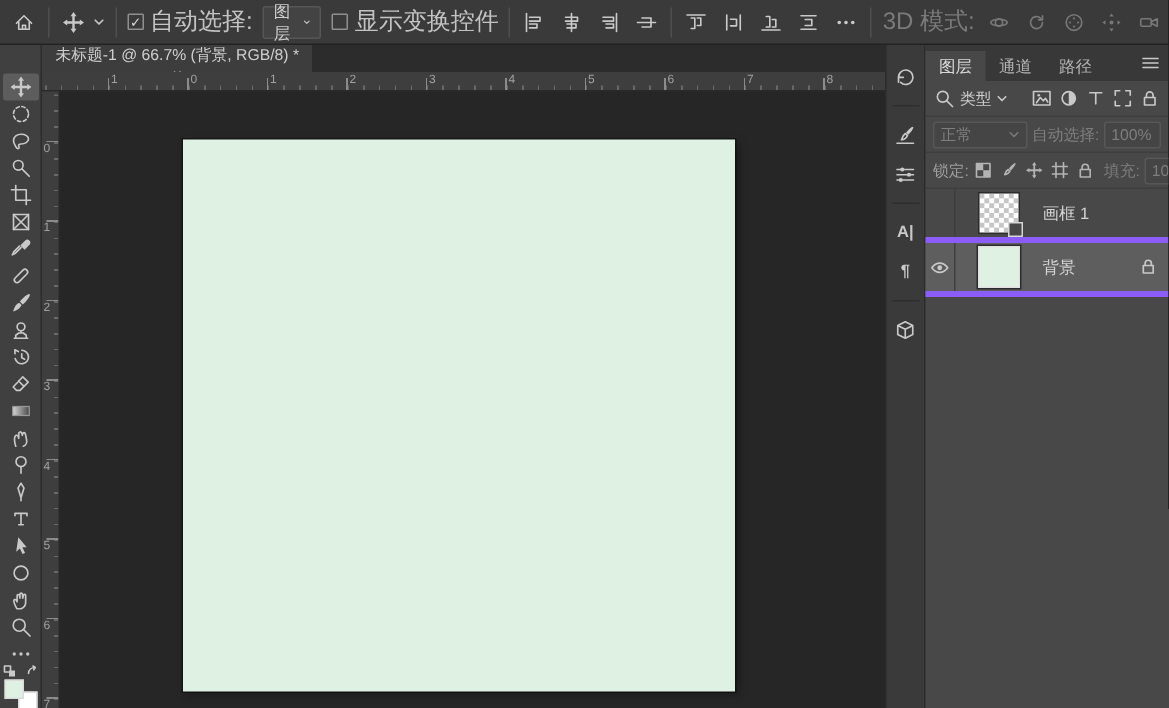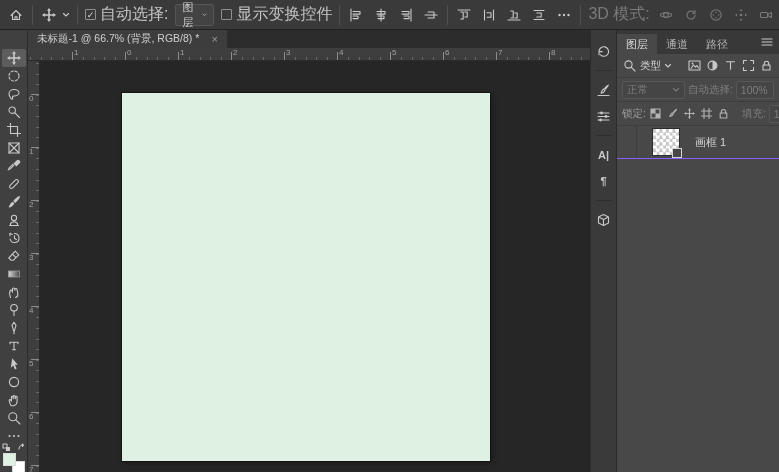--- a/index.html
+++ b/index.html
@@ -37,21 +37,21 @@
   .tool.selected{background:#5d5d5d;}
   .swatches{position:relative;width:24px;height:26px;margin-top:2px;flex:0 0 auto;}
   .fgswatch{position:absolute;left:1px;top:6px;width:13px;height:13px;border:1px solid #dcdcdc;box-sizing:border-box;z-index:2;}
   .bgswatch{position:absolute;right:1px;top:14px;width:13px;height:13px;border:1px solid #dcdcdc;background:#ffffff;box-sizing:border-box;}
   .swmini{position:absolute;left:0;top:-4px;width:24px;height:9px;display:flex;justify-content:space-between;}
   .swmini svg{width:9px;height:9px;}
 
   
   .tabbar{position:absolute;left:28px;top:30px;width:562px;height:18px;background:#2c2c2c;}
   .doctab{position:absolute;left:0;top:0;height:18px;background:#3d3d3d;display:flex;align-items:center;
-    gap:12px;padding:0 9px;font-size:10.5px;color:#cfcfcf;white-space:nowrap;}
+    gap:0;padding:0 9px;font-size:10.5px;color:#cfcfcf;white-space:nowrap;flex-direction:column;}
   .doctab .close{color:#9a9a9a;font-size:11px;}
 
   
   .rulerh{position:absolute;left:28px;top:48px;width:562px;height:13px;background-color:#3e3e3e;
     border-bottom:1px solid #292929;box-sizing:border-box;
     background-image:
       repeating-linear-gradient(90deg,#8b8b8b 0 1px,transparent 1px 53px),
       repeating-linear-gradient(90deg,#686868 0 1px,transparent 1px 10.6px);
     background-size:100% 8px,100% 3px;background-position:44px 100%,1.6px 100%;background-repeat:no-repeat;}
   .rnum{position:absolute;top:0;font-size:8px;color:#a0a0a0;padding-left:2px;}
@@ -89,21 +89,21 @@
   .ficon{width:15px;height:15px;display:flex;align-items:center;justify-content:center;flex:0 0 auto;}
   .ficon svg{width:13px;height:13px;}
   .miniselect{height:16px;border:1px solid #575757;background:#454545;border-radius:2px;display:flex;
     align-items:center;justify-content:space-between;gap:4px;padding:0 4px;font-size:10.5px;color:#7e7e7e;}
   .dimlabel{font-size:10.5px;color:#7e7e7e;white-space:nowrap;}
   .locklabel{font-size:10.5px;color:#9e9e9e;white-space:nowrap;}
   .lockicon{width:14px;height:14px;display:flex;align-items:center;justify-content:center;flex:0 0 auto;}
   .lockicon svg{width:11px;height:11px;}
   .lockicon .s{stroke:#b3b3b3;}
   .lockicon .f{fill:#b3b3b3;}
-  .layerrow{height:32px;display:flex;align-items:center;gap:16px;padding-right:6px;border-bottom:1px solid #8b5cf6;}
+  .layerrow{height:32px;display:flex;align-items:center;gap:16px;padding-right:6px;border-bottom:4px solid #8b5cf6;}
   .layerrow.selected{background:#5e5e5e;}
   .eyewell{width:19px;height:32px;display:flex;align-items:center;justify-content:center;
     border-right:1px solid #3e3e3e;flex:0 0 auto;}
   .eyewell svg{width:13px;height:13px;}
   .thumb{width:26px;height:26px;flex:0 0 auto;position:relative;box-sizing:border-box;}
   .thumb.checker{background:repeating-conic-gradient(#ffffff 0 25%,#c6c6c6 0 50%) 0 0/6.5px 6.5px;
     box-shadow:0 0 0 1px #2c2c2c;}
   .thumb.solid{box-shadow:0 0 0 1px #e2e2e2,0 0 0 2px #2c2c2c;}
   .framebadge{position:absolute;right:-3px;bottom:-3px;width:10px;height:10px;background:#474747;
     border:1px solid #d6d6d6;box-sizing:border-box;}
@@ -544,29 +544,45 @@
         <svg viewBox="0 0 11 11">
             <path class="s" d="M3 .5v10 M8 .5v10 M.5 3h10 M.5 8h10"></path>
           </svg>
       </div>
       <div class="lockicon">
         <svg viewBox="0 0 11 11">
             <rect class="s" x="2.2" y="5" width="6.6" height="5"></rect>
             <path class="s" d="M3.4 5V3.6a2.1 2.1 0 0 1 4.2 0V5"></path>
           </svg>
       </div>
-      <span class="dimlabel" style="margin-left:8px;">填充:</span>
+      <span class="dimlabel" style="margin-left:2px;">填充:</span>
       <div class="miniselect" style="width:33px;">
         <span>100%</span>
       </div>
     </div>
 
     <div class="layerrow">
       <div class="eyewell"></div>
       <div class="thumb checker">
         <span class="framebadge"></span>
       </div>
       <span class="lname">画框 1</span>
     </div>
 
+    <div class="layerrow selected">
+      <div class="eyewell">
+        <svg viewBox="0 0 13 13">
+            <path class="s" d="M1.2 6.5S3.5 3.4 6.5 3.4s5.3 3.1 5.3 3.1-2.3 3.1-5.3 3.1S1.2 6.5 1.2 6.5z"></path>
+            <circle class="f" cx="6.5" cy="6.5" r="1.6"></circle>
+          </svg>
+      </div>
+      <div class="thumb solid" style="background: rgb(222, 241, 226);"></div>
+      <span class="lname">背景</span>
+      <div class="rowlock">
+        <svg viewBox="0 0 11 11">
+            <rect class="s" x="2.2" y="5" width="6.6" height="5"></rect>
+            <path class="s" d="M3.4 5V3.6a2.1 2.1 0 0 1 4.2 0V5"></path>
+          </svg>
+      </div>
+    </div>
 
   </div>
 </div>
 
 </body></html>

